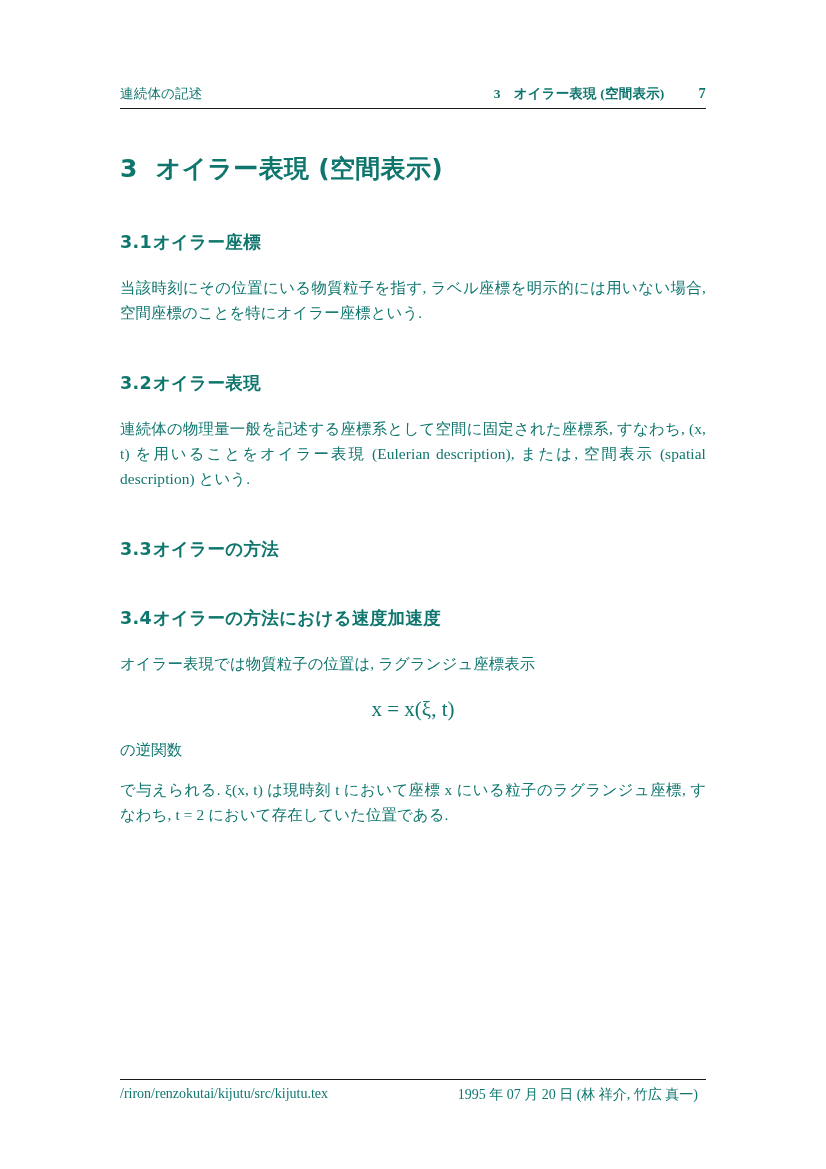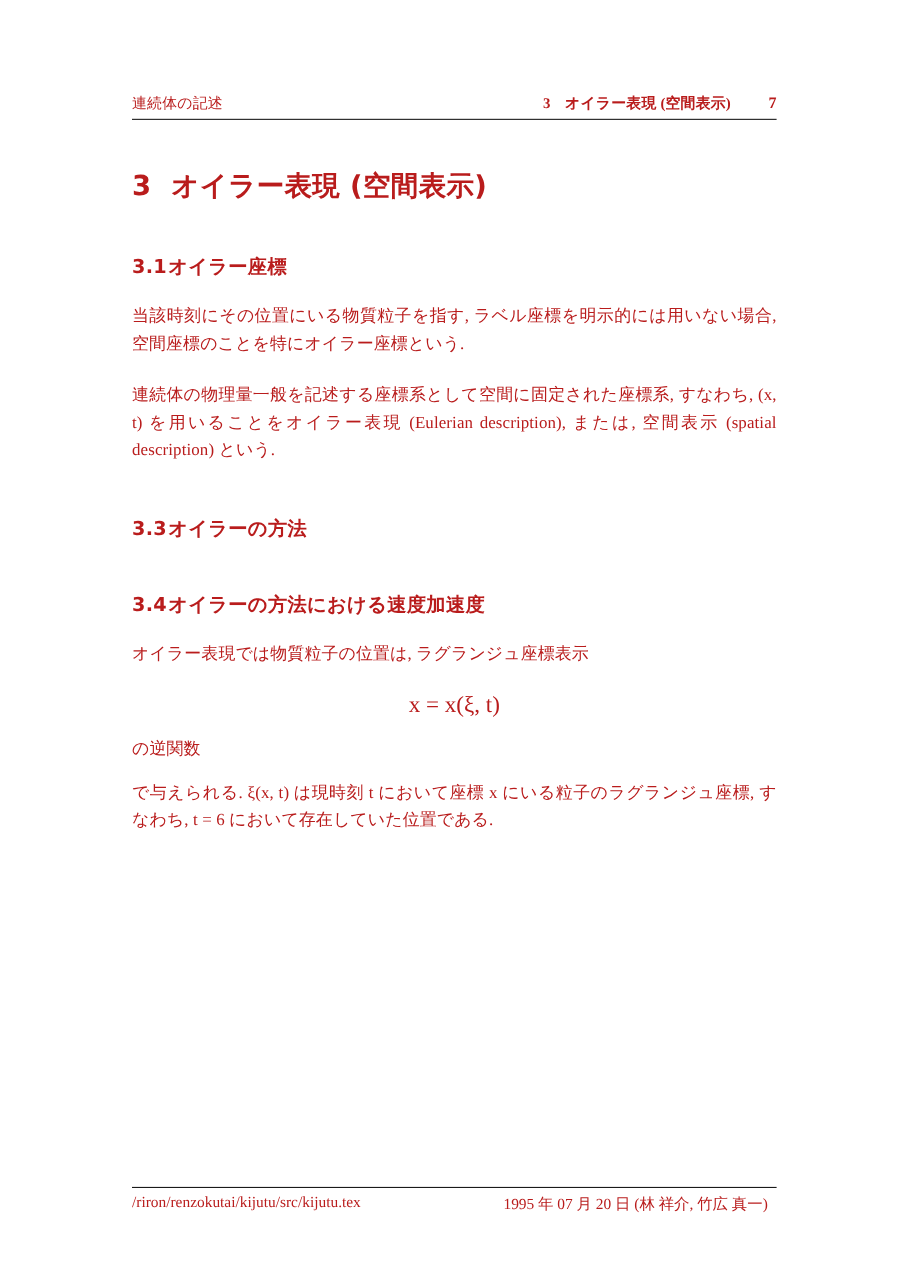--- a/index.html
+++ b/index.html
@@ -6,21 +6,21 @@
     margin: 0;
     padding: 0;
     background: #ffffff;
   }
   .page {
     position: relative;
     width: 826px;
     height: 1169px;
     background: #ffffff;
     font-family: "Liberation Serif", serif;
-    color: #b91c1c;
+    color: #0f766e;
     overflow: hidden;
   }
   .content {
     position: absolute;
     left: 120px;
     top: 85px;
     width: 586px;
   }
   
   .runhead {
@@ -123,40 +123,43 @@
 
     <h1 class="chapter">
       <span class="num">3</span><span>オイラー表現 (空間表示)</span>
     </h1>
 
     <h2 class="section">
       <span class="num">3.1</span><span>オイラー座標</span>
     </h2>
     <p class="body">当該時刻にその位置にいる物質粒子を指す, ラベル座標を明示的には用いない場合, 空間座標のことを特にオイラー座標という.</p>
 
+    <h2 class="section">
+      <span class="num">3.2</span><span>オイラー表現</span>
+    </h2>
     <p class="body">連続体の物理量一般を記述する座標系として空間に固定された座標系, すなわち, (x, t) を用いることをオイラー表現 (Eulerian description), または, 空間表示 (spatial description) という.</p>
 
     <h2 class="section">
       <span class="num">3.3</span><span>オイラーの方法</span>
     </h2>
 
     <h2 class="section">
       <span class="num">3.4</span><span>オイラーの方法における速度加速度</span>
     </h2>
     <p class="body">オイラー表現では物質粒子の位置は, ラグランジュ座標表示</p>
 
     <div class="eqwrap">
       <div class="eq">x = x(ξ, t)</div>
       <div class="eqno"></div>
     </div>
 
     <p class="body tight">の逆関数</p>
 
 
-    <p class="body tight">で与えられる. ξ(x, t) は現時刻 t において座標 x にいる粒子のラグランジュ座標, すなわち, t = 6 において存在していた位置である.</p>
+    <p class="body tight">で与えられる. ξ(x, t) は現時刻 t において座標 x にいる粒子のラグランジュ座標, すなわち, t = 2 において存在していた位置である.</p>
 
   </div>
 
   <div class="footer">
     <div class="fleft">/riron/renzokutai/kijutu/src/kijutu.tex</div>
     <div class="fright">1995 年 07 月 20 日 (林 祥介, 竹広 真一)</div>
   </div>
 
 </div>
 

